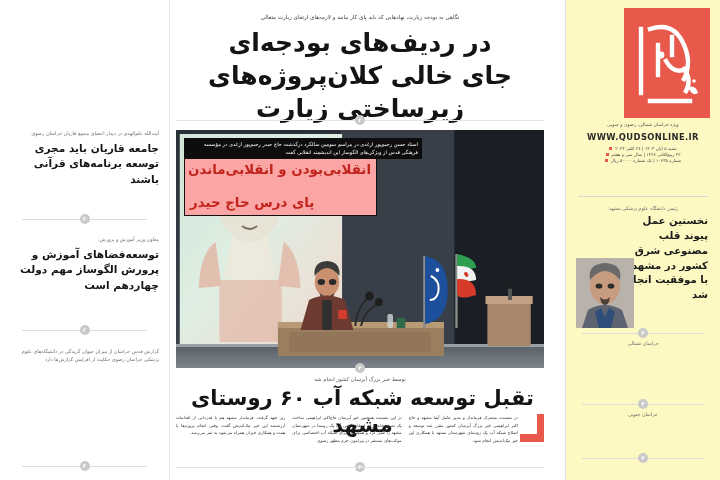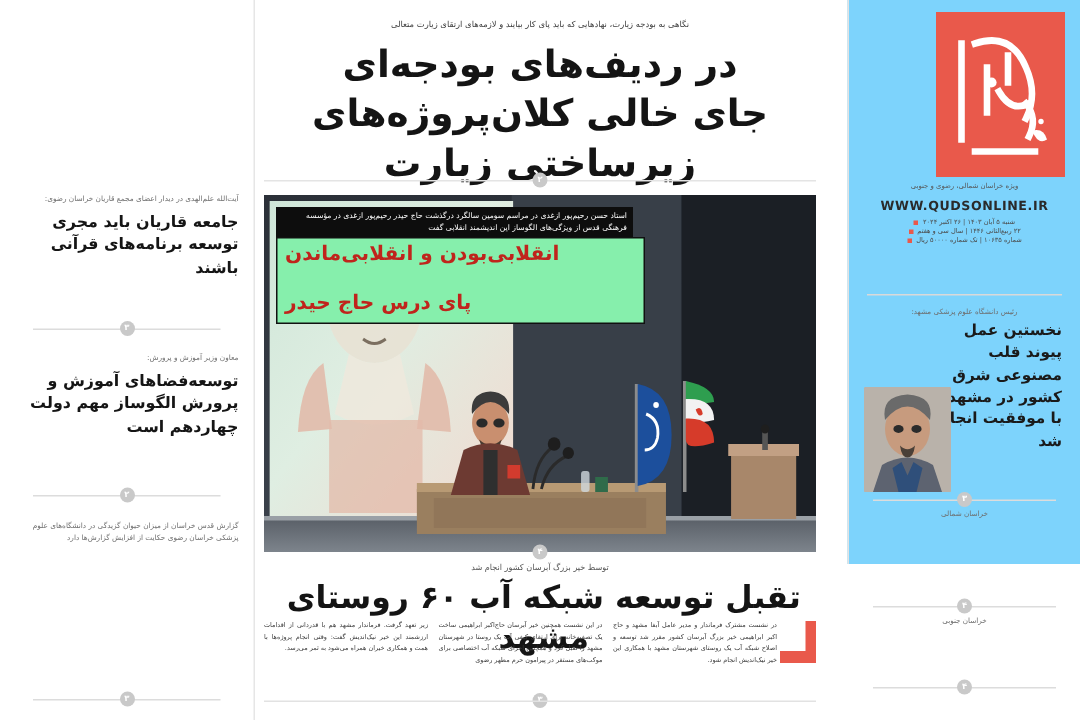--- a/index.html
+++ b/index.html
@@ -7,22 +7,22 @@
     width:720px;height:480px;overflow:hidden;
     background:#ffffff;
     font-family:"DejaVu Sans","Liberation Sans",sans-serif;
     color:#1b1b1b;
     direction:rtl;
   }
   .page{position:relative;width:720px;height:480px;background:#fff;}
 
   
   .masthead{
-    position:absolute;top:0;right:0;width:155px;height:376px;
-    background:#7dd3fc;
+    position:absolute;top:0;right:0;width:155px;height:480px;
+    background:#fef9c3;
     border-left:1px solid #e2e2e2;
     box-sizing:border-box;
   }
   .mast-logo-wrap{
     position:absolute;top:8px;right:10px;width:86px;height:110px;
     background:#e9594b;
     display:flex;align-items:center;justify-content:center;
     overflow:hidden;
   }
   .mast-logo-wrap svg{display:block;}
@@ -98,22 +98,22 @@
     position:absolute;top:130px;left:176px;right:176px;height:238px;
     overflow:hidden;background:#20242b;
   }
   .photo svg{display:block;width:100%;height:100%;}
   .ov-kicker{
     position:absolute;top:8px;left:8px;width:238px;
     background:#0d0d0d;color:#fff;font-size:5.1px;line-height:1.65;
     padding:2px 4px;box-sizing:border-box;text-align:right;
   }
   .ov-head{
-    position:absolute;top:28px;left:8px;width:246px;
-    background:#86efac;border:1.6px solid #111;box-sizing:border-box;
+    position:absolute;top:28px;left:8px;width:193px;
+    background:#fca5a5;border:1.6px solid #111;box-sizing:border-box;
     padding:3px 5px;text-align:left;
   }
   .ov-head .l1{font-size:13.4px;font-weight:bold;color:#c0241c;line-height:1.25;white-space:nowrap;}
   .ov-head .l2{font-size:13.4px;font-weight:bold;color:#c0241c;line-height:1.25;white-space:nowrap;text-align:left;margin-top:16px;}
 
   
   .bot-kicker{
     position:absolute;top:376px;right:176px;left:176px;
     text-align:center;font-size:5.4px;color:#555;
   }

